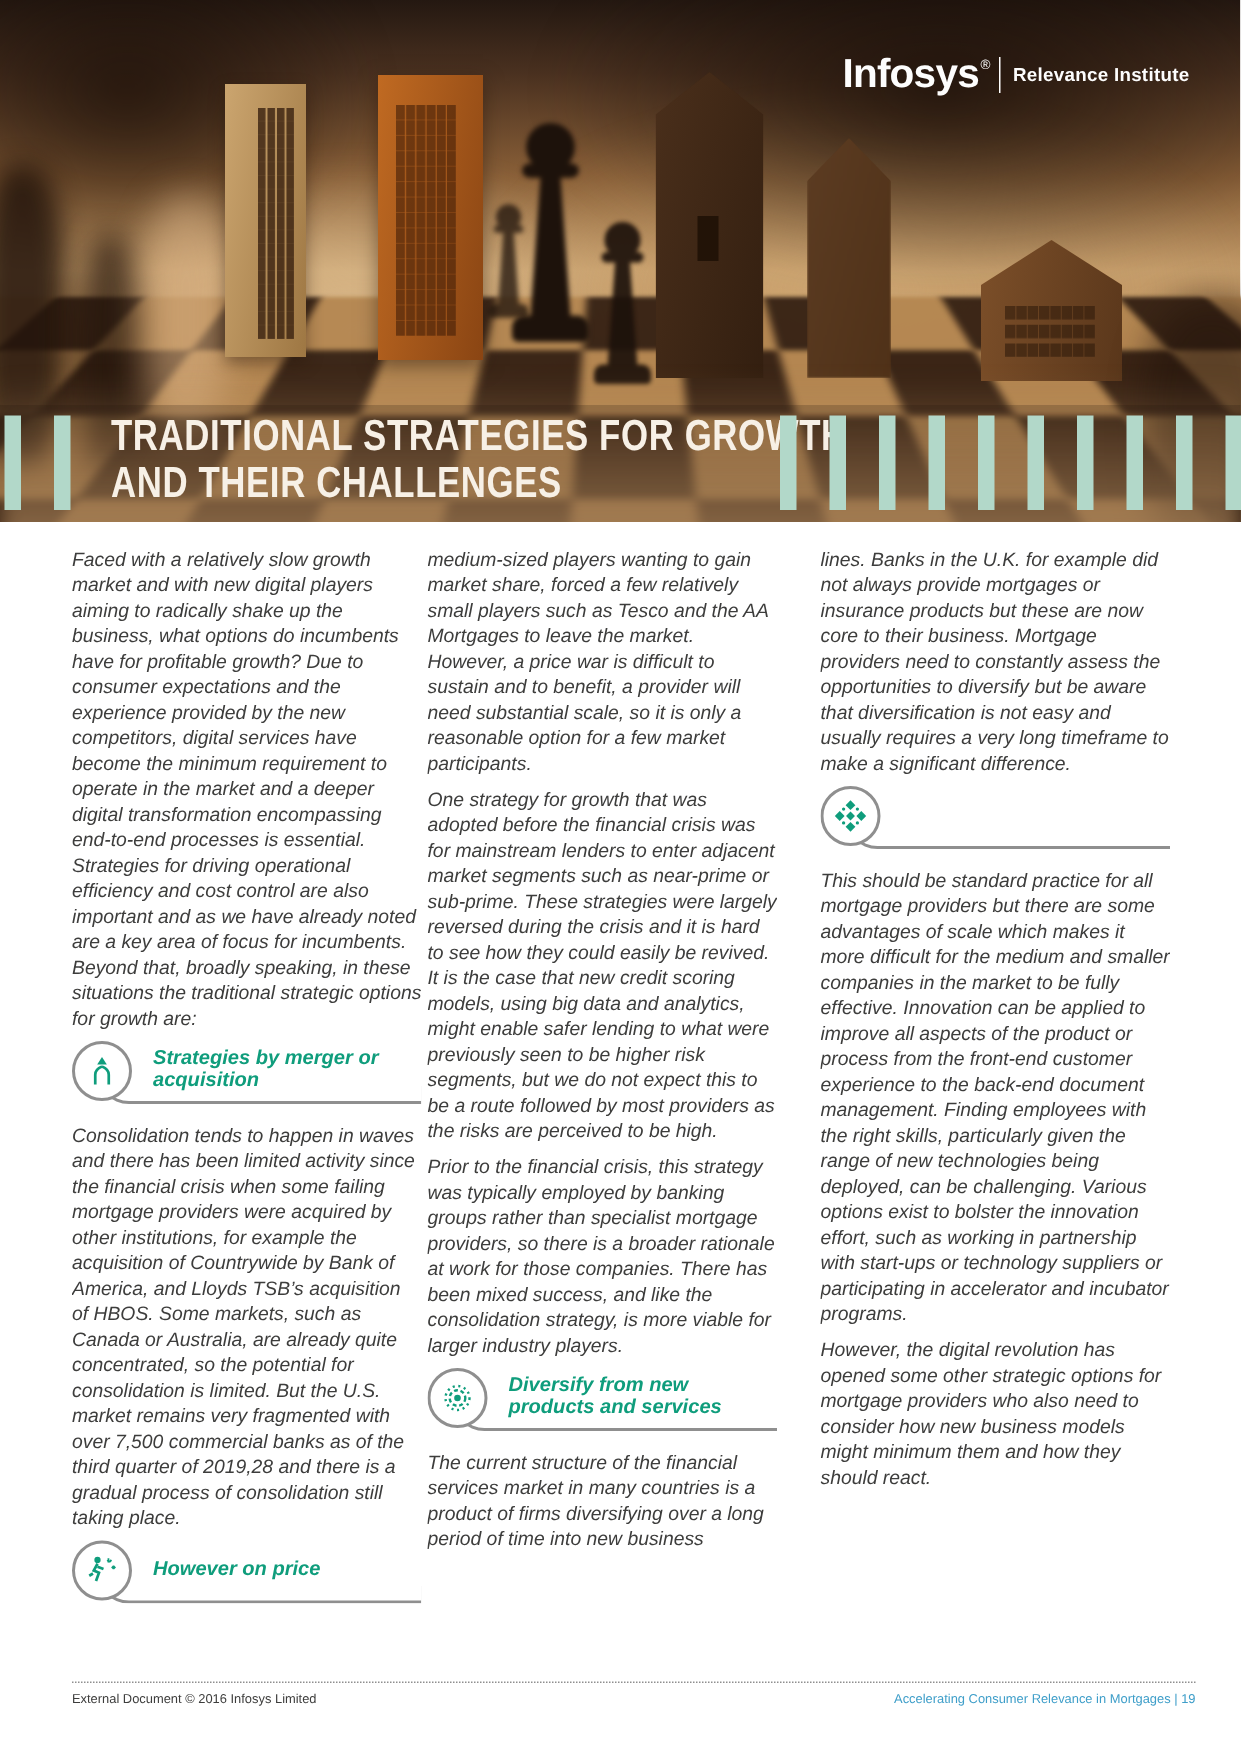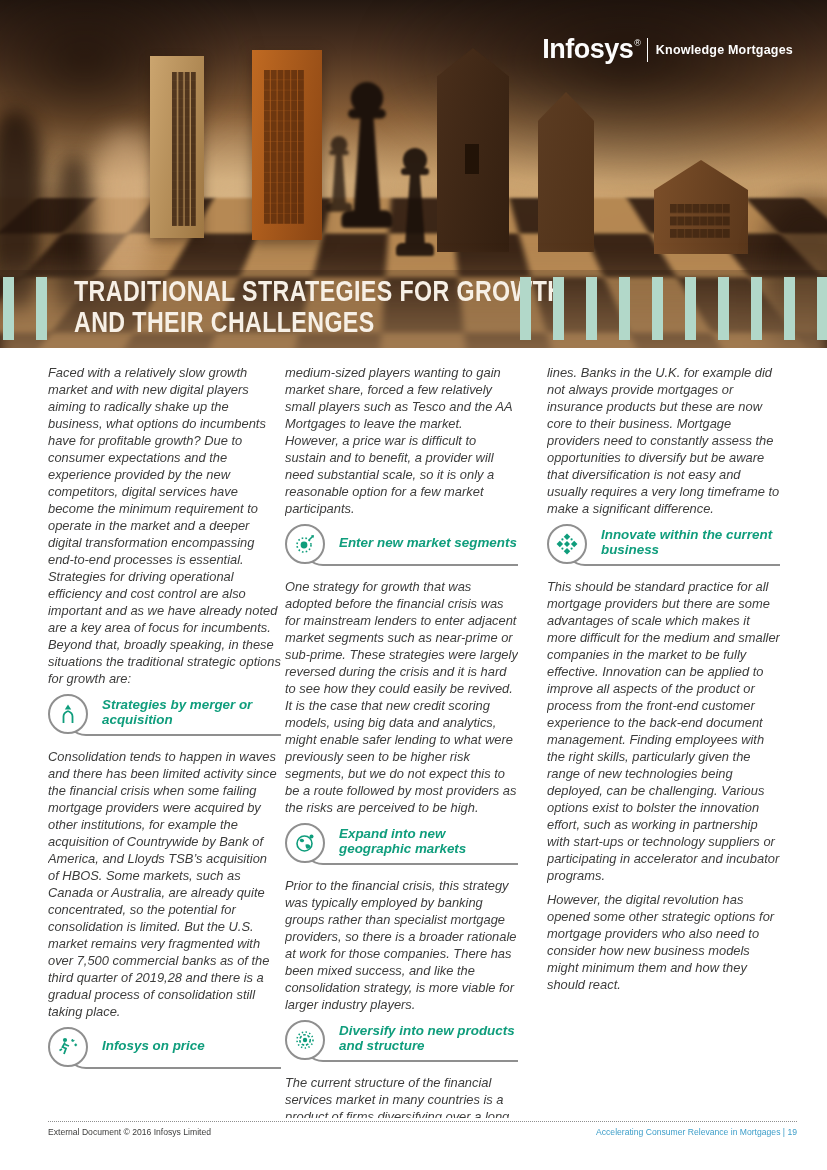--- a/index.html
+++ b/index.html
@@ -135,21 +135,21 @@
     <div class="bldg b5">
         <div class="win"></div>
       </div>
     <div class="blurshape bs4"></div>
     <div class="board-fog"></div>
 
     <div class="logo">
       <span class="logo-name">Infosys</span>
       <span class="logo-mark">®</span>
       <span class="logo-divider"></span>
-      <span class="logo-sub">Knowledge Mortgages</span>
+      <span class="logo-sub">Relevance Institute</span>
     </div>
 
     <div class="band">
       <span class="bar bar-l1"></span>
       <span class="bar bar-l2"></span>
       <h1 class="hero-title">
         <span>TRADITIONAL STRATEGIES FOR GROWTH</span>
         <span>AND THEIR CHALLENGES</span>
       </h1>
       <span class="bar bar-r0"></span>
@@ -187,68 +187,44 @@
       <span class="icon-circle">
         <svg class="icon-svg" viewBox="0 0 24 24" fill="none" stroke="#0f9d7c" stroke-width="1.8">
           <circle cx="9" cy="5" r="2.1" fill="#0f9d7c" stroke="none"></circle>
           <path d="M9 7.5 L6.5 12 L10 13.5 L8 19"></path>
           <path d="M9 9.5 L13 11"></path>
           <path d="M3.5 15.5 L6 14"></path>
           <path d="M15.5 5 l1.4 1.4 M18.3 5 l-1.4 1.4 M16.3 3.9 v2.8" stroke-width="1.2"></path>
           <path d="M18.5 9.5 l1.2 1.2 M20.9 9.5 l-1.2 1.2 M19.7 8.6 v2.6" stroke-width="1.2"></path>
         </svg>
       </span>
-      <span class="sh-title">Infosys on price</span>
+      <span class="sh-title">However on price</span>
     </div>
 
   </div>
 
   <div class="col col-2">
     <p>medium-sized players wanting to gain market share, forced a few relatively small players such as Tesco and the AA Mortgages to leave the market. However, a price war is difficult to sustain and to benefit, a provider will need substantial scale, so it is only a reasonable option for a few market participants.</p>
 
-    <div class="section-head">
-      <span class="swoosh"></span>
-      <span class="icon-circle">
-        <svg class="icon-svg" viewBox="0 0 24 24" fill="none" stroke="#0f9d7c" stroke-width="1.6">
-          <circle cx="11" cy="13" r="7" stroke-dasharray="1.6 2.2"></circle>
-          <circle cx="11" cy="13" r="3.4" fill="#0f9d7c" stroke="none"></circle>
-          <path d="M15.5 8.5 L20.5 3.5"></path>
-          <path d="M20.8 3.2 l-3 .4 2.6 2.6 Z" fill="#0f9d7c" stroke="none"></path>
-        </svg>
-      </span>
-      <span class="sh-title">Enter new market segments</span>
-    </div>
 
     <p>One strategy for growth that was adopted before the financial crisis was for mainstream lenders to enter adjacent market segments such as near-prime or sub-prime. These strategies were largely reversed during the crisis and it is hard to see how they could easily be revived. It is the case that new credit scoring models, using big data and analytics, might enable safer lending to what were previously seen to be higher risk segments, but we do not expect this to be a route followed by most providers as the risks are perceived to be high.</p>
 
-    <div class="section-head">
-      <span class="swoosh"></span>
-      <span class="icon-circle">
-        <svg class="icon-svg" viewBox="0 0 24 24" fill="none" stroke="#0f9d7c" stroke-width="1.6">
-          <circle cx="11.5" cy="12.5" r="7.5"></circle>
-          <path d="M6.5 9 q2 -2 4 -.5 q1.5 1.5 -.5 2.5 q-2.5 1 -3.5 -2 Z" fill="#0f9d7c" stroke="none"></path>
-          <path d="M12.5 13.5 q3 -1 4.5 1 q1 2 -1.5 3 q-3 1 -3 -4 Z" fill="#0f9d7c" stroke="none"></path>
-          <circle cx="18.5" cy="5.5" r="2" fill="#0f9d7c" stroke="none"></circle>
-        </svg>
-      </span>
-      <span class="sh-title">Expand into new geographic markets</span>
-    </div>
 
     <p>Prior to the financial crisis, this strategy was typically employed by banking groups rather than specialist mortgage providers, so there is a broader rationale at work for those companies. There has been mixed success, and like the consolidation strategy, is more viable for larger industry players.</p>
 
     <div class="section-head">
       <span class="swoosh"></span>
       <span class="icon-circle">
         <svg class="icon-svg" viewBox="0 0 24 24" fill="none" stroke="#0f9d7c" stroke-width="1.6">
           <circle cx="12" cy="12" r="2.2" fill="#0f9d7c" stroke="none"></circle>
           <circle cx="12" cy="12" r="5.2" stroke-dasharray="2.6 1.8"></circle>
           <circle cx="12" cy="12" r="8" stroke-dasharray="1.4 2.4"></circle>
         </svg>
       </span>
-      <span class="sh-title">Diversify into new products and structure</span>
+      <span class="sh-title">Diversify from new products and services</span>
     </div>
 
     <p>The current structure of the financial services market in many countries is a product of firms diversifying over a long period of time into new business</p>
   </div>
 
   <div class="col col-3">
     <p>lines. Banks in the U.K. for example did not always provide mortgages or insurance products but these are now core to their business. Mortgage providers need to constantly assess the opportunities to diversify but be aware that diversification is not easy and usually requires a very long timeframe to make a significant difference.</p>
 
     <div class="section-head">
       <span class="swoosh"></span>
@@ -258,21 +234,20 @@
           <rect x="9.7" y="16.9" width="4.6" height="4.6" transform="rotate(45 12 19.2)"></rect>
           <rect x="2.5" y="9.7" width="4.6" height="4.6" transform="rotate(45 4.8 12)"></rect>
           <rect x="16.9" y="9.7" width="4.6" height="4.6" transform="rotate(45 19.2 12)"></rect>
           <rect x="9.9" y="9.9" width="4.2" height="4.2" transform="rotate(45 12 12)"></rect>
           <circle cx="7.4" cy="7.4" r="1.1"></circle>
             <circle cx="16.6" cy="7.4" r="1.1"></circle>
           <circle cx="7.4" cy="16.6" r="1.1"></circle>
             <circle cx="16.6" cy="16.6" r="1.1"></circle>
         </svg>
       </span>
-      <span class="sh-title">Innovate within the current business</span>
     </div>
 
     <p>This should be standard practice for all mortgage providers but there are some advantages of scale which makes it more difficult for the medium and smaller companies in the market to be fully effective. Innovation can be applied to improve all aspects of the product or process from the front-end customer experience to the back-end document management. Finding employees with the right skills, particularly given the range of new technologies being deployed, can be challenging. Various options exist to bolster the innovation effort, such as working in partnership with start-ups or technology suppliers or participating in accelerator and incubator programs.</p>
     <p>However, the digital revolution has opened some other strategic options for mortgage providers who also need to consider how new business models might minimum them and how they should react.</p>
   </div>
 
   <div class="footer-rule"></div>
   <div class="footer-left">External Document © 2016 Infosys Limited</div>
   <div class="footer-right">Accelerating Consumer Relevance in Mortgages | 19</div>
 

